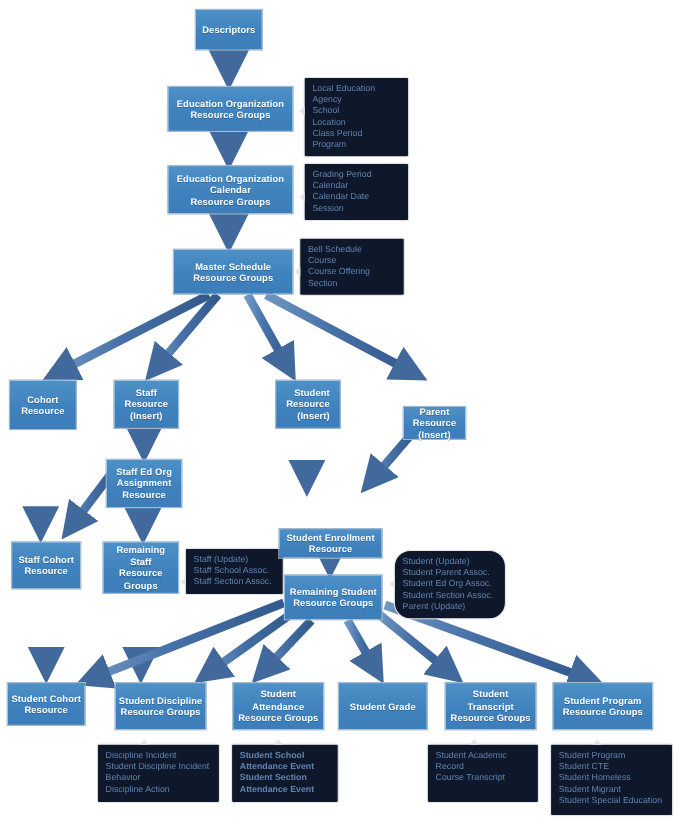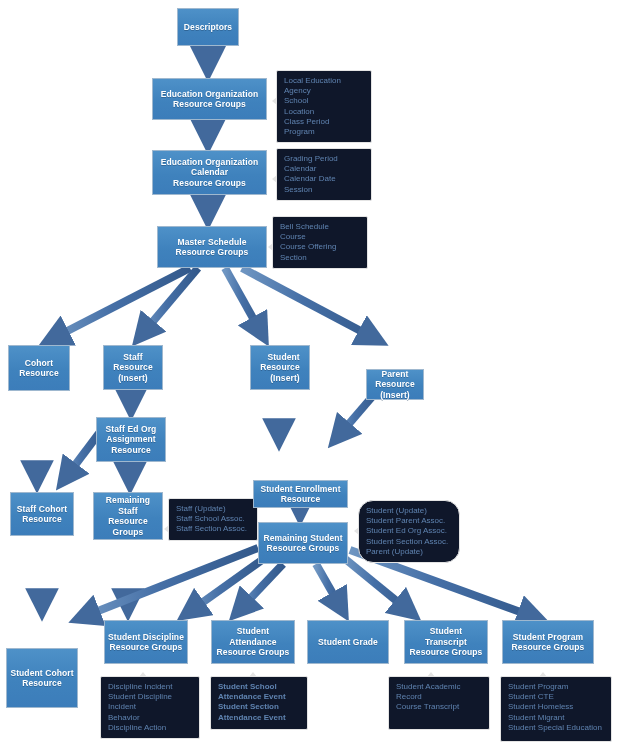--- a/index.html
+++ b/index.html
@@ -162,21 +162,21 @@
       </div>
       <div class="node" style="left: 93px; top: 492px; width: 70px; height: 48px;">
         <span>Remaining Staff
 Resource
 Groups</span>
       </div>
       <div class="node" style="left: 258px; top: 522px; width: 90px; height: 42px;">
         <span>Remaining Student
 Resource Groups</span>
       </div>
-      <div class="node" style="left: 6px; top: 648px; width: 72px; height: 60px;">
+      <div class="node" style="left: 6px; top: 620px; width: 72px; height: 40px;">
         <span>Student Cohort
 Resource</span>
       </div>
       <div class="node" style="left: 104px; top: 620px; width: 84px; height: 44px;">
         <span>Student Discipline
 Resource Groups</span>
       </div>
       <div class="node" style="left: 211px; top: 620px; width: 84px; height: 44px;">
         <span>Student Attendance
 Resource Groups</span>
@@ -192,18 +192,18 @@
         <span>Student Program
 Resource Groups</span>
       </div>
     </div>
   <div id="callout-layer">
       <div class="callout point-left" style="left: 276px; top: 70px; width: 96px; min-height: 70px;"><div class="notch"></div><div>Local Education</div><div>Agency</div><div>School</div><div>Location</div><div>Class Period</div><div>Program</div></div>
       <div class="callout point-left" style="left: 276px; top: 148px; width: 96px; min-height: 52px;"><div class="notch"></div><div>Grading Period</div><div>Calendar</div><div>Calendar Date</div><div>Session</div></div>
       <div class="callout point-left" style="left: 272px; top: 216px; width: 96px; min-height: 52px;"><div class="notch"></div><div>Bell Schedule</div><div>Course</div><div>Course Offering</div><div>Section</div></div>
       <div class="callout point-left" style="left: 168px; top: 498px; width: 90px; min-height: 42px;"><div class="notch"></div><div>Staff (Update)</div><div>Staff School Assoc.</div><div>Staff Section Assoc.</div></div>
       <div class="callout point-left" style="left: 358px; top: 500px; width: 102px; min-height: 62px; border-radius: 15px;"><div class="notch"></div><div>Student (Update)</div><div>Student Parent Assoc.</div><div>Student Ed Org Assoc.</div><div>Student Section Assoc.</div><div>Parent (Update)</div></div>
-      <div class="callout point-up" style="left: 100px; top: 676px; width: 100px; min-height: 54px;"><div class="notch"></div><div>Discipline Incident</div><div>Student Discipline Incident</div><div>Behavior</div><div>Discipline Action</div></div>
+      <div class="callout point-up" style="left: 88px; top: 676px; width: 112px; min-height: 54px;"><div class="notch"></div><div>Discipline Incident</div><div>Student Discipline Incident</div><div>Behavior</div><div>Discipline Action</div></div>
       <div class="callout point-up" style="left: 210px; top: 676px; width: 98px; min-height: 54px; font-weight: bold;"><div class="notch"></div><div>Student School</div><div>Attendance Event</div><div>Student Section</div><div>Attendance Event</div></div>
       <div class="callout point-up" style="left: 388px; top: 676px; width: 102px; min-height: 54px;"><div class="notch"></div><div>Student Academic Record</div><div>Course Transcript</div></div>
       <div class="callout point-up" style="left: 500px; top: 676px; width: 112px; min-height: 66px;"><div class="notch"></div><div>Student Program</div><div>Student CTE</div><div>Student Homeless</div><div>Student Migrant</div><div>Student Special Education</div></div>
     </div>
 </div>
 
 </body></html>

